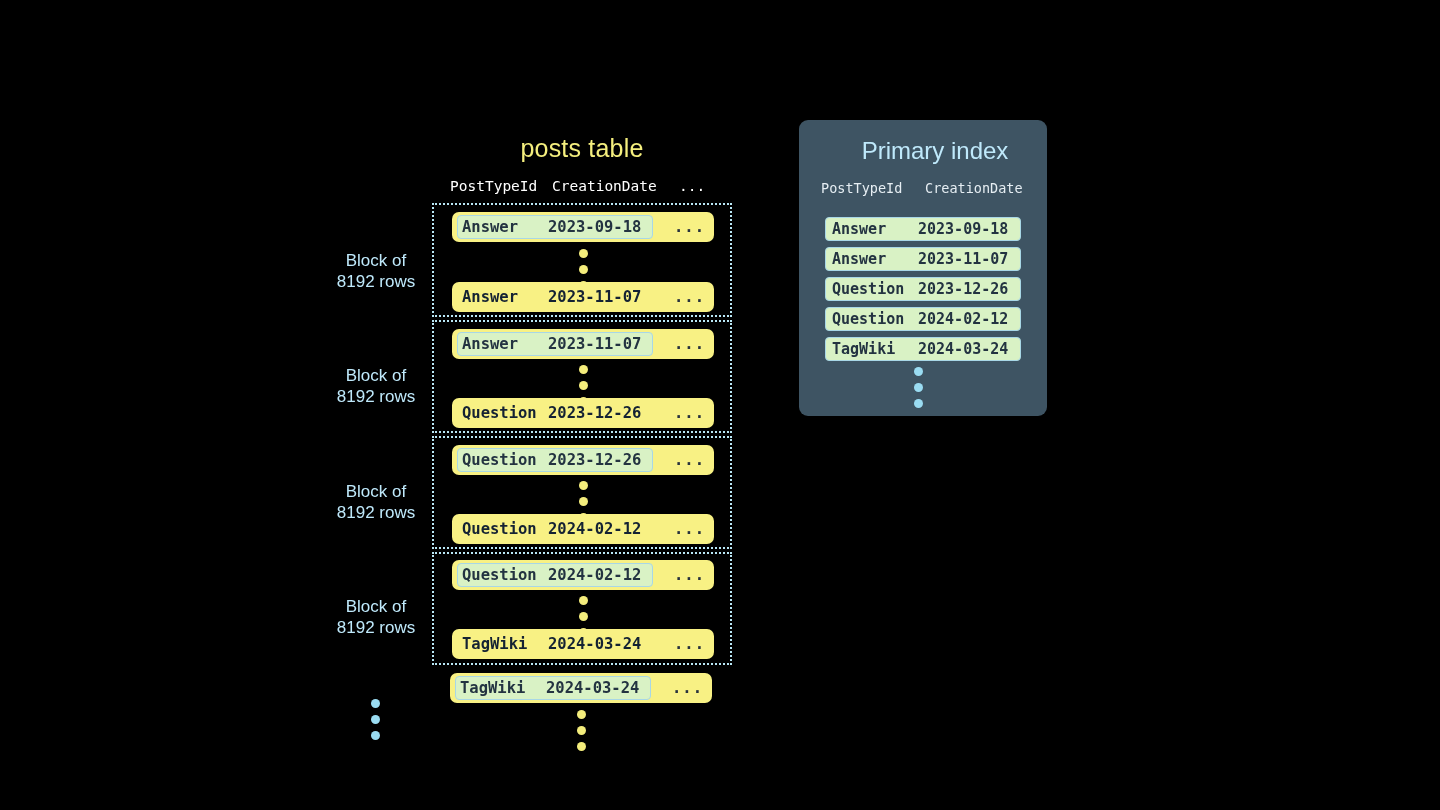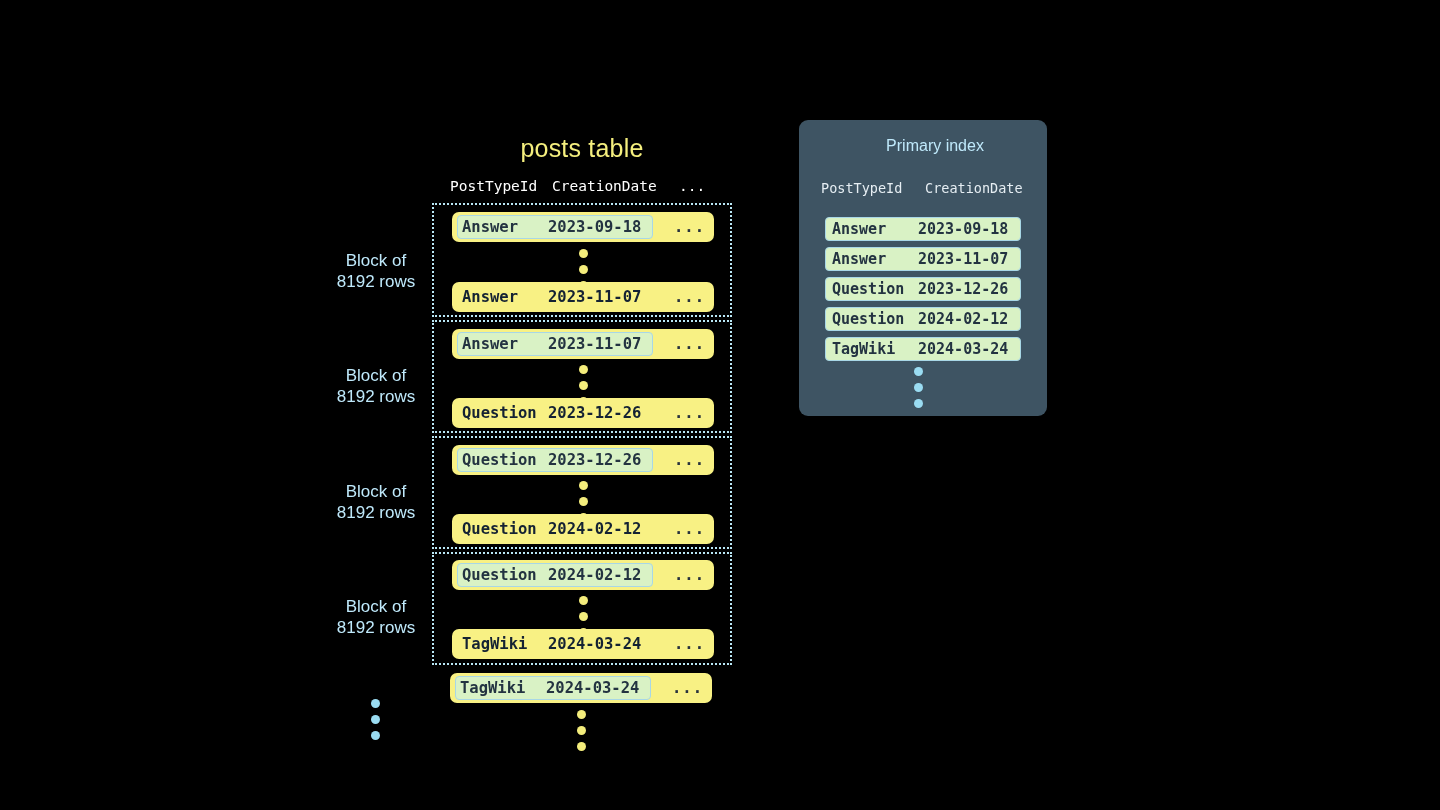--- a/index.html
+++ b/index.html
@@ -136,21 +136,21 @@
     background: #3e5463;
     border-radius: 9px;
   }
   #primary-index-title {
     position: absolute;
     left: 0;
     top: 17px;
     width: 272px;
     text-align: center;
     color: #bfe9fb;
-    font-size: 16px;
+    font-size: 24px;
     white-space: nowrap;
   }
   #primary-index-header {
     position: absolute;
     left: 0;
     top: 60px;
     width: 248px;
     height: 20px;
     font-family: "DejaVu Sans Mono", monospace;
     font-size: 13.5px;

